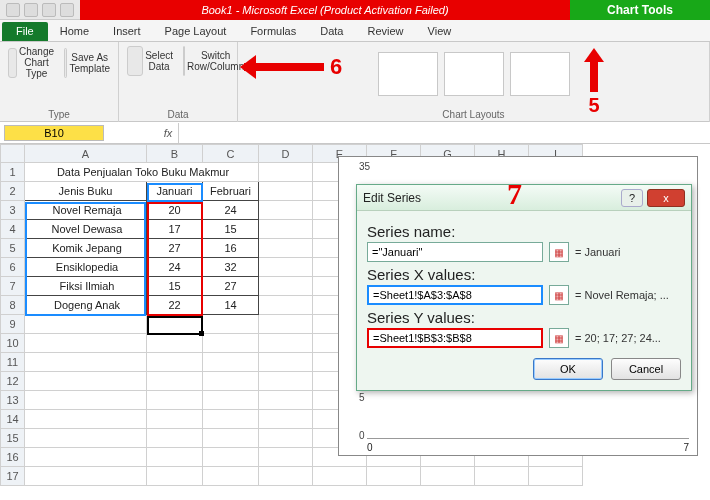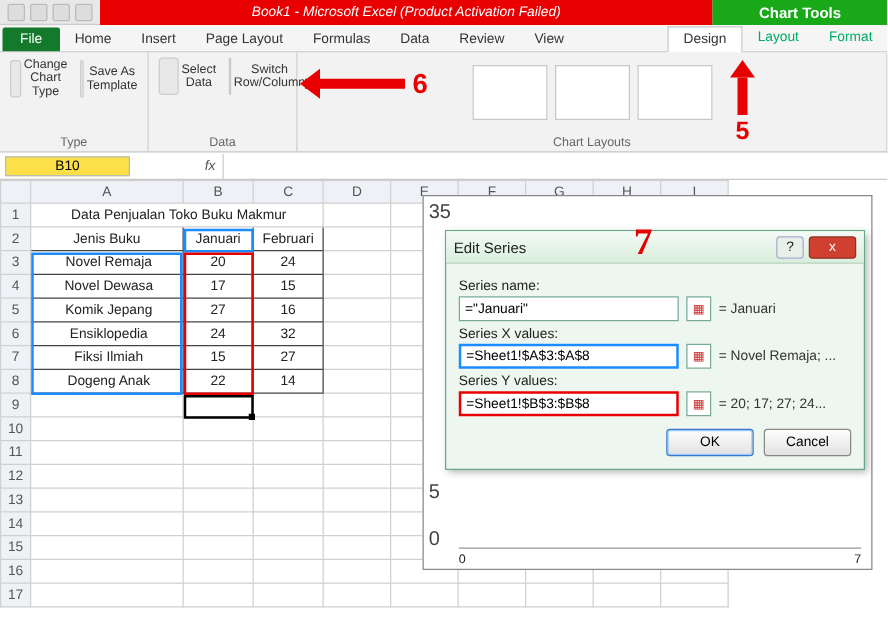--- a/index.html
+++ b/index.html
@@ -65,32 +65,32 @@
   .data td { border: 1px solid #444; }
   
   .hi-blue-a { position: absolute; left: 25px; top: 58px; width: 121px; height: 114px; border: 2px solid #1a8cff; pointer-events: none; }
   .hi-blue-b { position: absolute; left: 147px; top: 39px; width: 56px; height: 19px; border: 2px solid #1a8cff; pointer-events: none; }
   .hi-red-b { position: absolute; left: 147px; top: 58px; width: 56px; height: 114px; border: 2px solid #e80000; pointer-events: none; }
   .sel { position: absolute; left: 147px; top: 172px; width: 56px; height: 19px; border: 2px solid #000; pointer-events: none; }
   .sel::after { content: ""; position: absolute; right: -3px; bottom: -3px; width: 5px; height: 5px; background: #000; }
 
   
   .chart-prev { position: absolute; left: 338px; top: 12px; width: 360px; height: 300px; border: 1px solid #888; background: #fff; }
-  .chart-prev .ylab { position: absolute; left: 4px; font-size: 16px; color: #444; }
+  .chart-prev .ylab { position: absolute; left: 20px; font-size: 10px; color: #444; }
   .chart-prev .xline { position: absolute; bottom: 16px; left: 28px; right: 8px; height: 1px; background: #999; }
 
   
   .dialog { position: absolute; left: 356px; top: 40px; width: 336px; border: 1px solid #6a8; background: #eef6f0; box-shadow: 2px 2px 6px rgba(0,0,0,0.3); }
   .dlg-title { height: 26px; background: linear-gradient(#f4fbf6,#d8eedd); display: flex; align-items: center; padding: 0 6px; font-size: 12px; border-bottom: 1px solid #b8d0bc; position: relative; }
   .dlg-title .num7 { position: absolute; left: 150px; top: -8px; color: #e80000; font-size: 30px; font-weight: bold; font-family: "Times New Roman", serif; pointer-events: none; }
   .dlg-close { margin-left: auto; display: flex; gap: 4px; }
   .dlg-close .x { width: 38px; height: 18px; background: #d04030; border: 1px solid #903020; border-radius: 3px; color: #fff; text-align: center; font-size: 11px; line-height: 16px; }
   .dlg-close .q { width: 22px; height: 18px; background: #e8f0ea; border: 1px solid #aac; border-radius: 3px; text-align: center; font-size: 11px; line-height: 16px; }
   .dlg-body { padding: 8px 10px 10px; }
-  .fld-label { font-size: 11px; margin: 4px 0 2px; }
+  .fld-label { font-size: 15px; margin: 4px 0 2px; }
   .fld-row { display: flex; align-items: center; gap: 6px; }
   .txtbox { border: 1px solid #7a9; padding: 2px 4px; font-size: 11px; background: #fff; height: 20px; width: 176px; }
   .txtbox.blue { border: 2px solid #1a8cff; }
   .txtbox.red { border: 2px solid #e80000; }
   .pick { width: 20px; height: 20px; border: 1px solid #7a9; background: #fff; display: flex; align-items: center; justify-content: center; font-size: 10px; color: #c33; }
   .result { font-size: 11px; color: #333; }
   .dlg-buttons { display: flex; gap: 8px; justify-content: flex-end; margin-top: 10px; }
   .dlg-buttons button { width: 70px; height: 22px; border: 1px solid #888; border-radius: 3px; background: linear-gradient(#fdfdfd,#e2e2e2); font-size: 11px; }
   .dlg-buttons button.ok { border-color: #3a78c8; box-shadow: 0 0 0 1px #9cf inset; }
 </style>
@@ -110,25 +110,20 @@
 
 <div class="tabs">
   <div class="tab-file">File</div>
   <div class="tab">Home</div>
   <div class="tab">Insert</div>
   <div class="tab">Page Layout</div>
   <div class="tab">Formulas</div>
   <div class="tab">Data</div>
   <div class="tab">Review</div>
   <div class="tab">View</div>
-  <div class="tabs-right">
-    <div class="tab active">Design</div>
-    <div class="tab">Layout</div>
-    <div class="tab">Format</div>
-  </div>
 </div>
 
 <div class="ribbon">
   <div class="rgroup">
     <div class="rgroup-buttons">
       <div class="rbtn">
         <div class="rbtn-ico"></div>
         <div class="rbtn-label">Change Chart Type</div>
       </div>
       <div class="rbtn">

